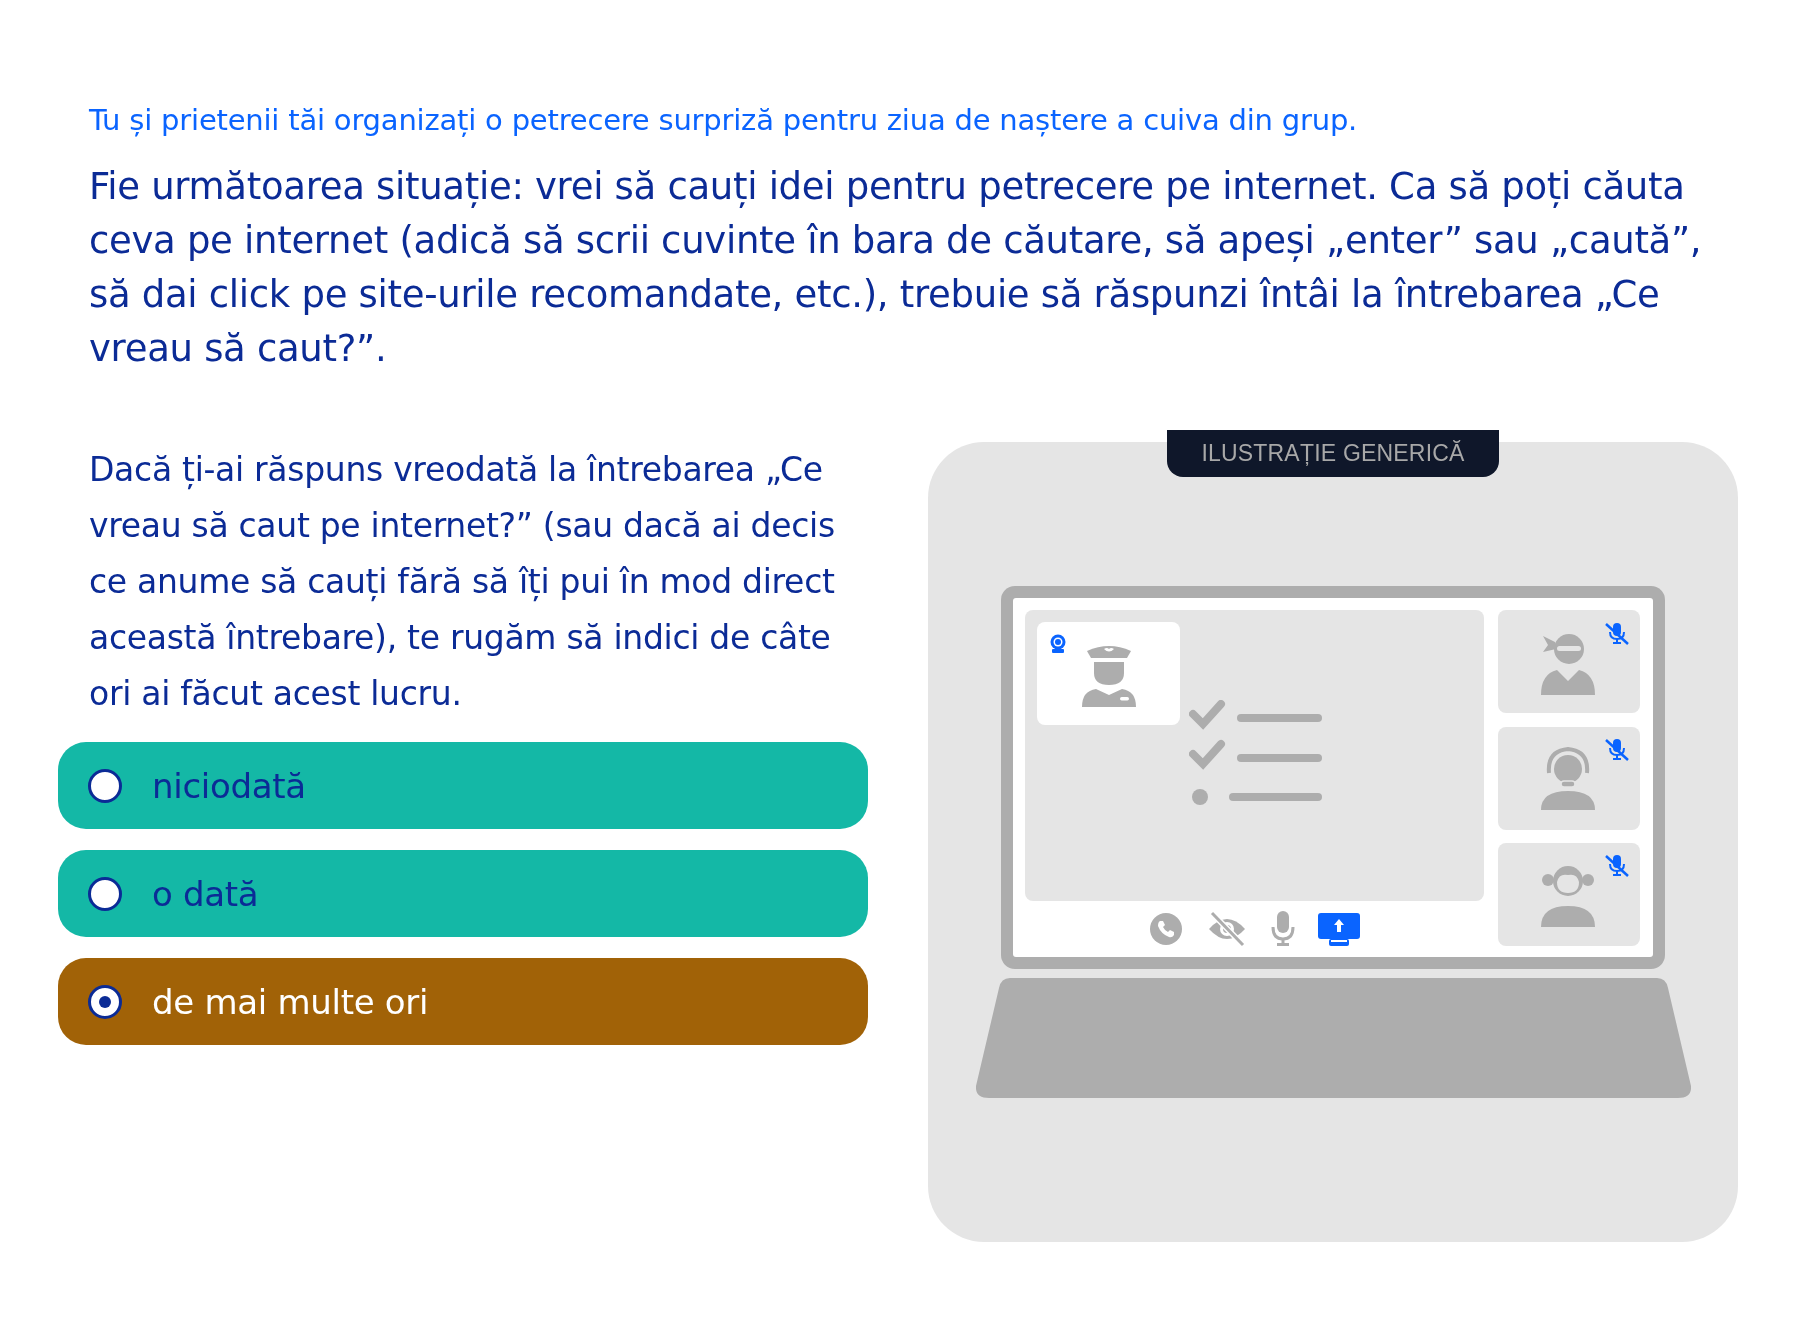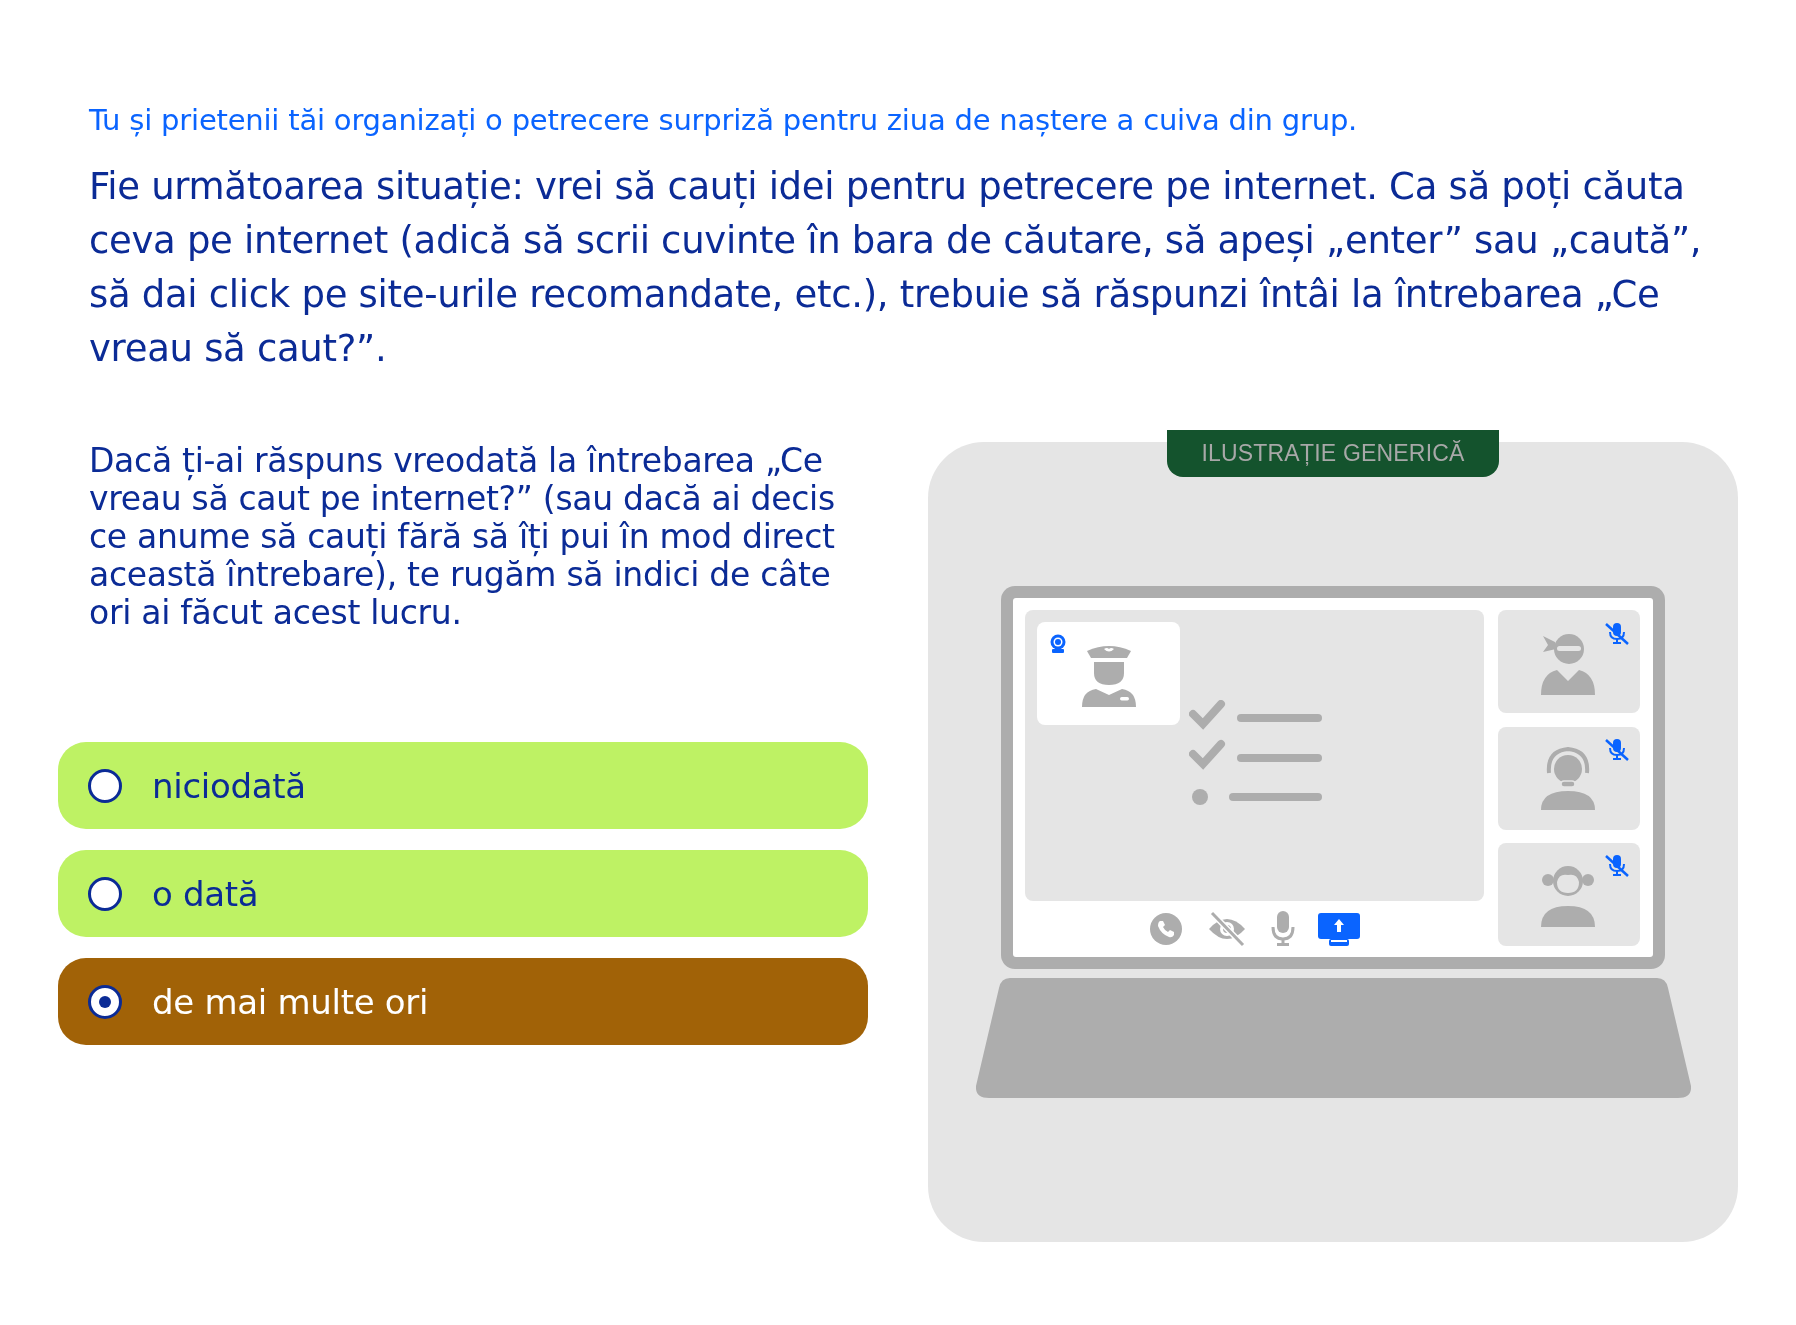--- a/index.html
+++ b/index.html
@@ -11,46 +11,46 @@
   .intro {
     position:absolute; left:89px; top:60px; width:1650px;
     font-size:29px; line-height:40px; color:#0a64ff; letter-spacing:-0.2px;margin-top:40px;
   }
   .scenario {
     position:absolute; left:89px; top:160px; width:1660px;
     font-size:37px; line-height:54px; color:#0b2b96; letter-spacing:-0.3px;
   }
   .question {
     position:absolute; left:89px; top:442px; width:780px;
-    font-size:33px; line-height:38px; color:#0b2b96; letter-spacing:-0.3px;
+    font-size:33px; line-height:56px; color:#0b2b96; letter-spacing:-0.3px;
   }
   .options { position:absolute; left:58px; top:742px; width:810px; }
   .option {
-    height:87px; border-radius:28px; background:#bef264;
+    height:87px; border-radius:28px; background:#14b8a6;
     display:flex; align-items:center; margin-bottom:21px;
     cursor:pointer; box-sizing:border-box; padding-left:30px;
   }
   .option .radio {
     width:34px; height:34px; border-radius:50%;
     border:3.5px solid #0b2b96; background:#ffffff; box-sizing:border-box;
     display:flex; align-items:center; justify-content:center; flex:none;
   }
   .option .radio .dot { width:12px; height:12px; border-radius:50%; background:#0b2b96; display:none; }
   .option .label { margin-left:30px; font-size:34px; color:#0b2b96; letter-spacing:-0.3px; }
   .option.selected { background:#a16207; }
   .option.selected .radio .dot { display:block; }
   .option.selected .label { color:#ffffff; }
 
   .illus {
     position:absolute; left:928px; top:442px; width:810px; height:800px;
     background:#e5e5e5; border-radius:56px;
   }
   .illus-tab {
     position:absolute; left:1167px; top:430px; width:332px; height:47px;
-    background:#14532d; border-radius:0 0 16px 16px;
+    background:#0f172a; border-radius:0 0 16px 16px;
     display:flex; align-items:center; justify-content:center;
     font-family:"Liberation Sans",sans-serif; font-size:23px; color:#a8a8a8; letter-spacing:0.2px;
   }
   .bezel {
     position:absolute; left:1001px; top:586px; width:664px; height:383px;
     background:#adadad; border-radius:14px;
   }
   .screen {
     position:absolute; left:1013px; top:598px; width:640px; height:359px;
     background:#ffffff; border-radius:3px;

